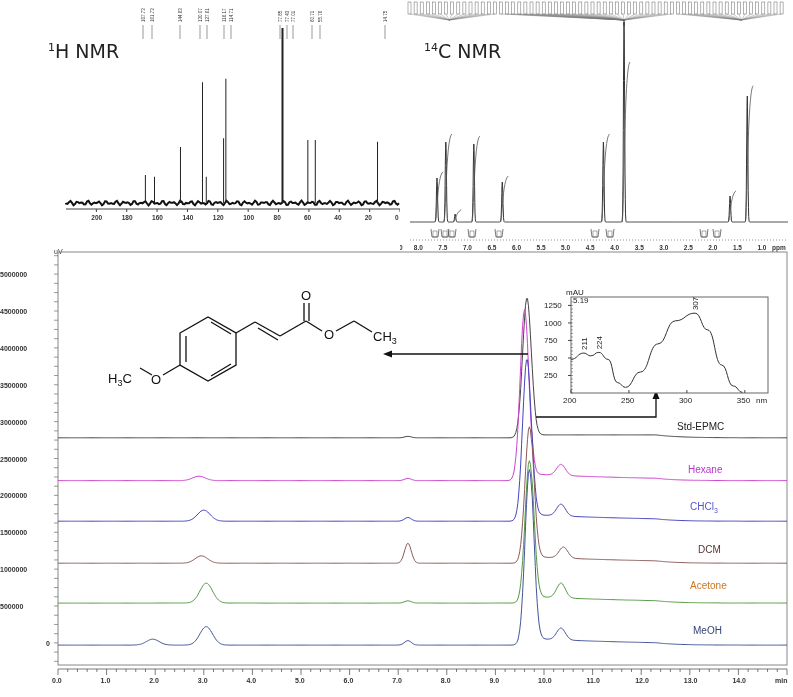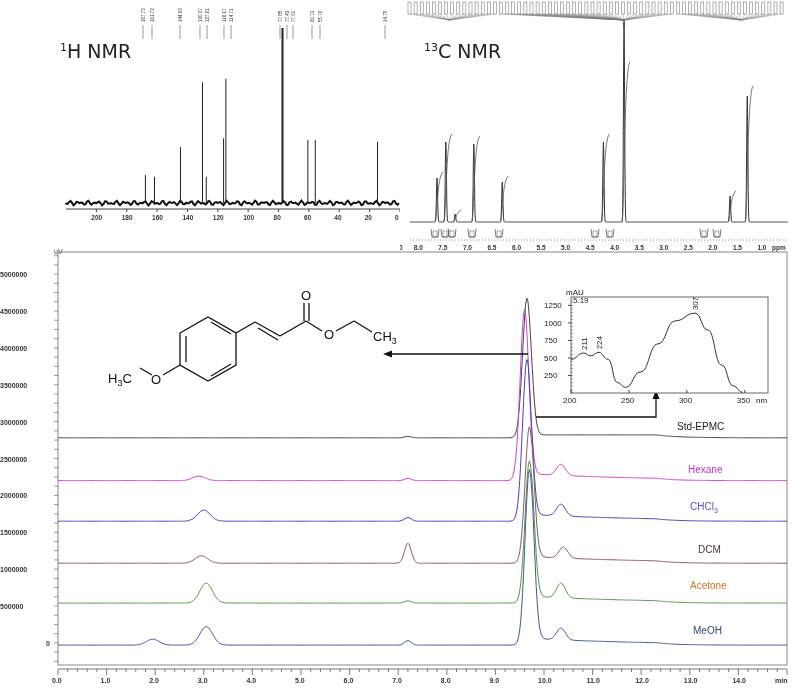--- a/index.html
+++ b/index.html
@@ -6,21 +6,21 @@
   body{width:793px;height:697px;position:relative;overflow:hidden;font-family:"Liberation Sans",sans-serif;color:#222;}
   .panel{position:absolute;}
   svg text{font-family:"Liberation Sans",sans-serif;}
   .nmr-title{position:absolute;font-size:19px;color:#222;font-family:"DejaVu Sans",sans-serif;}
   .nmr-title sup{font-size:11px;}
 </style>
 </head>
 <body>
 
 <div class="panel" style="left:0;top:0;width:400px;height:262px;">
-  <div class="nmr-title" style="left:48px;top:40px;margin-left:12px;">
+  <div class="nmr-title" style="left:48px;top:40px;">
     <sup>1</sup><span>H NMR</span>
   </div>
   <svg id="hnmr-svg" width="400" height="262" style="position:absolute;left:0;top:0;">
       <path d="M66,203 L66,203.42436499663276 L67.5,203.91458588042047 L69,202.20361559927375 L70.5,200.86765282630557 L72,202.93350055494057 L73.5,205.26920221737632 L75,204.04768292197735 L76.5,201.80262462333775 L78,202.10357274661493 L79.5,203.10873691035823 L81,202.6169867459137 L82.5,202.80658454770844 L84,204.53356637812115 L85.5,204.3206581783113 L87,201.56355136256659 L88.5,200.8156405923606 L90,203.34903378649173 L91.5,204.75191280458975 L93,203.38280472365497 L94.5,202.5898529877295 L96,203.18106177888728 L97.5,202.5379194016512 L99,201.46923098348307 L100.5,203.02082333316795 L102,205.26991344390345 L103.5,204.1092515581397 L105,201.33792037305685 L106.5,201.47051187662734 L108,203.44595429361723 L109.5,203.62008726605302 L111,202.98460461006462 L112.5,203.77037828039383 L114,203.87346365817962 L115.5,201.73677313314315 L117,200.92568071796177 L118.5,203.47557029022818 L120,205.2717143615593 L121.5,203.55775090621248 L123,201.78829719541002 L124.5,202.46607442379556 L126,203.0147159802471 L127.5,202.32893960682784 L129,203.0657190652475 L130.5,204.86260050835932 L132,203.96847775009405 L133.5,201.15036426044145 L135,201.1365155779899 L136.5,203.76306642487555 L138,204.5052573102817 L139.5,203.09117838662326 L141,202.84352355922576 L142.5,203.3185042860721 L144,202.16742390533517 L145.5,201.3955793499657 L147,203.51871116189025 L148.5,205.3883513761409 L150,203.5909127048627 L151.5,201.17126351299763 L153,201.89648912210632 L154.5,203.55321763999115 L156,203.28727037254396 L157.5,203.037290565444 L159,204.11480475785066 L160.5,203.67852196132588 L162,201.29391481020832 L163.5,201.14591758846439 L165,203.98219478700798 L166.5,205.11428687471235 L168,203.11217788810984 L169.5,201.9189146810638 L171,202.7672091540096 L172.5,202.7939883611731 L174,202.1281391654365 L175.5,203.44070804705137 L177,205.07989004773273 L178.5,203.5037669003877 L180,200.86183358128244 L181.5,201.563807218636 L183,204.0502226669975 L184.5,204.17021027022145 L186,202.92872135531832 L187.5,203.1580835274992 L189,203.31591597536612 L190.5,201.76145382198808 L192,201.47802509347397 L193.5,204.0369143324169 L195,205.3410491311978 L196.5,203.0611344787404 L198,201.16646760184983 L199.5,202.31992709055058 L201,203.51077559582035 L202.5,202.98192096213674 L204,203.23100950711049 L205.5,204.402392042996 L207,203.34247336854762 L208.5,200.9297360956156 L210,201.50908122855932 L211.5,204.4003187121229 L213,204.8217623354246 L214.5,202.76057438885803 L216,202.16413831325784 L217.5,202.9622231957283 L219,202.48291381397192 L220.5,202.0541952169945 L222,203.8891699063573 L223.5,205.15058016818074 L225,202.97377818417638 L226.5,200.72800422606906 L228,202.0471313670077 L229.5,204.18630549225094 L231,203.79910032833564 L232.5,202.912410734956 L234,203.4794286088691 L235.5,203.16412048994852 L237,201.3760262228052 L238.5,201.7185144893431 L240,204.5181466778656 L241.5,205.1323680596194 L243,202.57680558938546 L244.5,201.31306736065588 L246,202.6861379731942 L247.5,203.33586623723826 L249,202.7556323188001 L250.5,203.5411414523401 L252,204.5845633222429 L253.5,202.89688722162728 L255,200.6898699374625 L256.5,201.978065292331 L258,204.68810483041497 L259.5,204.43543545514473 L261,202.53937661633975 L262.5,202.4788934901504 L264,203.02135670801522 L265.5,202.13062586300543 L267,202.13005146926392 L268.5,204.3580363466359 L270,205.05790337663532 L271.5,202.43427992396053 L273,200.7597721886625 L274.5,202.5298917610926 L276,204.16695248869908 L277.5,203.44798544948972 L279,203.0390029391 L280.5,203.752339265545 L282,202.87431978775663 L283.5,201.06565924707022 L285,202.09870691937422 L286.5,204.9091232057393 L288,204.78652403557945 L289.5,202.1884353313982 L291,201.58157463766196 L292.5,202.94912598231278 L294,203.0635678499333 L295.5,202.64903655276566 L297,203.92664494095646 L298.5,204.6258498494355 L300,202.3881723285349 L301.5,200.60494689978376 L303,202.5026959936501 L304.5,204.82028769064104 L306,204.00763741056082 L307.5,202.46717020557725 L309,202.8093621611061 L310.5,202.93376393288102 L312,201.79254765991902 L313.5,202.35887968776785 L315,204.79043278448134 L316.5,204.80543109814454 L318,201.9423899176167 L319.5,200.94751751779953 L321,202.95661233526272 L322.5,204.00809296201496 L324,203.16927267539407 L325.5,203.2855020337784 L327,203.92779891294194 L328.5,202.47670425209378 L330,200.87622138353282 L331.5,202.58225928649807 L333,205.16743478601197 L334.5,204.34445223347032 L336,201.93366780555897 L337.5,201.927413792732 L339,203.0775753918812 L340.5,202.74211807202565 L342,202.6864085388808 L343.5,204.3354182758 L345,204.50861809457157 L346.5,201.87161834868394 L348,200.6866030860022 L349.5,203.02618806389097 L351,204.7913681313535 L352.5,203.5948898608231 L354,202.54235067904625 L355.5,203.10011358365526 L357,202.70895493058597 L358.5,201.5230793297668 L360,202.7235562180731 L361.5,205.13306512594406 L363,204.4166789675625 L364.5,201.54923211237147 L366,201.26240571943598 L367.5,203.28011456101373 L369,203.74375663669207 L370.5,203.00482310289007 L372,203.61221527887193 L373.5,203.96950354341655 L375,202.01657635277994 L376.5,200.83890004920832 L378,203.11945808194886 L379.5,205.2670109526877 L381,203.85849969838418 L382.5,201.83247809397193 L384,202.29681932231756 L385.5,203.05891249580878 L387,202.42651179061926 L388.5,202.87241087531424 L390,204.7111145328579 L391.5,204.2354737636732 L393,201.40427272203283 L394.5,200.92595682967155 L396,203.49245814880052 L397.5,204.6162325400783 L399,203.25052228429956" stroke="#111" stroke-width="2" fill="none"></path>
       <line x1="145.40090909090912" y1="203" x2="145.40090909090912" y2="175" stroke="#222" stroke-width="1"></line>
       <line x1="154.51000000000002" y1="203" x2="154.51000000000002" y2="176.75" stroke="#222" stroke-width="1"></line>
       <line x1="180.47090909090912" y1="203" x2="180.47090909090912" y2="147" stroke="#222" stroke-width="1"></line>
       <line x1="202.48454545454547" y1="203" x2="202.48454545454547" y2="82.25000000000001" stroke="#222" stroke-width="1"></line>
       <line x1="206.28" y1="203" x2="206.28" y2="176.75" stroke="#222" stroke-width="1"></line>
       <line x1="223.58727272727273" y1="203" x2="223.58727272727273" y2="138.25" stroke="#222" stroke-width="1"></line>
@@ -76,21 +76,21 @@
       <line x1="312" y1="25" x2="312" y2="39" stroke="#555" stroke-width="0.6"></line>
       <text x="0" y="0" font-size="4.5" fill="#333" transform="translate(321.5,22) rotate(-90)">55.76</text>
       <line x1="320" y1="25" x2="320" y2="39" stroke="#555" stroke-width="0.6"></line>
       <text x="0" y="0" font-size="4.5" fill="#333" transform="translate(386.5,22) rotate(-90)">14.75</text>
       <line x1="385" y1="25" x2="385" y2="39" stroke="#555" stroke-width="0.6"></line>
     </svg>
 </div>
 
 <div class="panel" style="left:400px;top:0;width:393px;height:262px;">
   <div class="nmr-title" style="left:24px;top:40px;">
-    <sup>13</sup><span>C NMR</span>
+    <sup>14</sup><span>C NMR</span>
   </div>
   <svg id="cnmr-svg" width="393" height="262" style="position:absolute;left:0;top:0;">
       <path d="M10.0,222.0 L10.2,222.0 L10.5,222.0 L10.7,222.0 L11.0,222.0 L11.2,222.0 L11.5,222.0 L11.7,222.0 L12.0,222.0 L12.2,222.0 L12.5,222.0 L12.7,222.0 L12.9,222.0 L13.2,222.0 L13.4,222.0 L13.7,222.0 L13.9,222.0 L14.2,222.0 L14.4,222.0 L14.7,222.0 L14.9,222.0 L15.2,222.0 L15.4,222.0 L15.6,222.0 L15.9,222.0 L16.1,222.0 L16.4,222.0 L16.6,222.0 L16.9,222.0 L17.1,222.0 L17.4,222.0 L17.6,222.0 L17.9,222.0 L18.1,222.0 L18.3,222.0 L18.6,222.0 L18.8,222.0 L19.1,222.0 L19.3,222.0 L19.6,222.0 L19.8,222.0 L20.1,222.0 L20.3,222.0 L20.6,222.0 L20.8,222.0 L21.0,222.0 L21.3,222.0 L21.5,222.0 L21.8,222.0 L22.0,222.0 L22.3,222.0 L22.5,222.0 L22.8,222.0 L23.0,222.0 L23.3,222.0 L23.5,222.0 L23.7,222.0 L24.0,222.0 L24.2,222.0 L24.5,222.0 L24.7,222.0 L25.0,222.0 L25.2,222.0 L25.5,222.0 L25.7,222.0 L26.0,222.0 L26.2,222.0 L26.4,222.0 L26.7,222.0 L26.9,222.0 L27.2,222.0 L27.4,222.0 L27.7,222.0 L27.9,222.0 L28.2,222.0 L28.4,222.0 L28.7,222.0 L28.9,222.0 L29.1,222.0 L29.4,222.0 L29.6,222.0 L29.9,222.0 L30.1,222.0 L30.4,222.0 L30.6,222.0 L30.9,222.0 L31.1,222.0 L31.4,222.0 L31.6,222.0 L31.8,222.0 L32.1,222.0 L32.3,222.0 L32.6,222.0 L32.8,222.0 L33.1,222.0 L33.3,222.0 L33.6,222.0 L33.8,222.0 L34.1,222.0 L34.3,222.0 L34.5,222.0 L34.8,222.0 L35.0,221.8 L35.3,221.4 L35.5,220.1 L35.8,217.0 L36.0,211.0 L36.3,201.9 L36.5,190.9 L36.8,181.7 L37.0,178.0 L37.2,181.7 L37.5,190.9 L37.7,201.9 L38.0,211.0 L38.2,217.0 L38.5,220.1 L38.7,221.4 L39.0,221.8 L39.2,222.0 L39.5,222.0 L39.7,222.0 L39.9,222.0 L40.2,222.0 L40.4,222.0 L40.7,222.0 L40.9,222.0 L41.2,222.0 L41.4,222.0 L41.7,222.0 L41.9,222.0 L42.2,222.0 L42.4,222.0 L42.6,222.0 L42.9,222.0 L43.1,222.0 L43.4,222.0 L43.6,221.9 L43.9,221.7 L44.1,220.9 L44.4,218.5 L44.6,212.9 L44.9,202.1 L45.1,185.4 L45.3,165.5 L45.6,148.7 L45.8,142.0 L46.1,148.7 L46.3,165.5 L46.6,185.4 L46.8,202.1 L47.1,212.9 L47.3,218.5 L47.6,220.9 L47.8,221.7 L48.0,221.9 L48.3,222.0 L48.5,222.0 L48.8,222.0 L49.0,222.0 L49.3,222.0 L49.5,222.0 L49.8,222.0 L50.0,222.0 L50.3,222.0 L50.5,222.0 L50.7,222.0 L51.0,222.0 L51.2,222.0 L51.5,222.0 L51.7,222.0 L52.0,222.0 L52.2,222.0 L52.5,222.0 L52.7,222.0 L53.0,222.0 L53.2,222.0 L53.4,221.9 L53.7,221.6 L53.9,221.1 L54.2,220.0 L54.4,218.3 L54.7,216.3 L54.9,214.7 L55.2,214.0 L55.4,214.7 L55.7,216.3 L55.9,218.3 L56.1,220.0 L56.4,221.1 L56.6,221.6 L56.9,221.9 L57.1,222.0 L57.4,222.0 L57.6,222.0 L57.9,222.0 L58.1,222.0 L58.4,222.0 L58.6,222.0 L58.8,222.0 L59.1,222.0 L59.3,222.0 L59.6,222.0 L59.8,222.0 L60.1,222.0 L60.3,222.0 L60.6,222.0 L60.8,222.0 L61.1,222.0 L61.3,222.0 L61.5,222.0 L61.8,222.0 L62.0,222.0 L62.3,222.0 L62.5,222.0 L62.8,222.0 L63.0,222.0 L63.3,222.0 L63.5,222.0 L63.8,222.0 L64.0,222.0 L64.2,222.0 L64.5,222.0 L64.7,222.0 L65.0,222.0 L65.2,222.0 L65.5,222.0 L65.7,222.0 L66.0,222.0 L66.2,222.0 L66.5,222.0 L66.7,222.0 L66.9,222.0 L67.2,222.0 L67.4,222.0 L67.7,222.0 L67.9,222.0 L68.2,222.0 L68.4,222.0 L68.7,222.0 L68.9,222.0 L69.2,222.0 L69.4,222.0 L69.6,222.0 L69.9,222.0 L70.1,222.0 L70.4,222.0 L70.6,222.0 L70.9,222.0 L71.1,222.0 L71.4,222.0 L71.6,221.9 L71.9,221.7 L72.1,220.9 L72.3,218.6 L72.6,213.1 L72.8,202.6 L73.1,186.3 L73.3,166.9 L73.6,150.5 L73.8,144.0 L74.1,150.5 L74.3,166.9 L74.6,186.3 L74.8,202.6 L75.0,213.1 L75.3,218.6 L75.5,220.9 L75.8,221.7 L76.0,221.9 L76.3,222.0 L76.5,222.0 L76.8,222.0 L77.0,222.0 L77.3,222.0 L77.5,222.0 L77.7,222.0 L78.0,222.0 L78.2,222.0 L78.5,222.0 L78.7,222.0 L79.0,222.0 L79.2,222.0 L79.5,222.0 L79.7,222.0 L80.0,222.0 L80.2,222.0 L80.4,222.0 L80.7,222.0 L80.9,222.0 L81.2,222.0 L81.4,222.0 L81.7,222.0 L81.9,222.0 L82.2,222.0 L82.4,222.0 L82.7,222.0 L82.9,222.0 L83.1,222.0 L83.4,222.0 L83.6,222.0 L83.9,222.0 L84.1,222.0 L84.4,222.0 L84.6,222.0 L84.9,222.0 L85.1,222.0 L85.4,222.0 L85.6,222.0 L85.8,222.0 L86.1,222.0 L86.3,222.0 L86.6,222.0 L86.8,222.0 L87.1,222.0 L87.3,222.0 L87.6,222.0 L87.8,222.0 L88.1,222.0 L88.3,222.0 L88.5,222.0 L88.8,222.0 L89.0,222.0 L89.3,222.0 L89.5,222.0 L89.8,222.0 L90.0,222.0 L90.3,222.0 L90.5,222.0 L90.8,222.0 L91.0,222.0 L91.2,222.0 L91.5,222.0 L91.7,222.0 L92.0,222.0 L92.2,222.0 L92.5,222.0 L92.7,222.0 L93.0,222.0 L93.2,222.0 L93.5,222.0 L93.7,222.0 L93.9,222.0 L94.2,222.0 L94.4,222.0 L94.7,222.0 L94.9,222.0 L95.2,222.0 L95.4,222.0 L95.7,222.0 L95.9,222.0 L96.2,222.0 L96.4,222.0 L96.6,222.0 L96.9,222.0 L97.1,222.0 L97.4,222.0 L97.6,222.0 L97.9,222.0 L98.1,222.0 L98.4,222.0 L98.6,222.0 L98.9,222.0 L99.1,222.0 L99.3,222.0 L99.6,222.0 L99.8,222.0 L100.1,222.0 L100.3,221.8 L100.6,221.4 L100.8,220.2 L101.1,217.4 L101.3,212.0 L101.6,203.7 L101.8,193.7 L102.0,185.3 L102.3,182.0 L102.5,185.3 L102.8,193.7 L103.0,203.7 L103.3,212.0 L103.5,217.4 L103.8,220.2 L104.0,221.4 L104.3,221.8 L104.5,222.0 L104.7,222.0 L105.0,222.0 L105.2,222.0 L105.5,222.0 L105.7,222.0 L106.0,222.0 L106.2,222.0 L106.5,222.0 L106.7,222.0 L107.0,222.0 L107.2,222.0 L107.4,222.0 L107.7,222.0 L107.9,222.0 L108.2,222.0 L108.4,222.0 L108.7,222.0 L108.9,222.0 L109.2,222.0 L109.4,222.0 L109.7,222.0 L109.9,222.0 L110.1,222.0 L110.4,222.0 L110.6,222.0 L110.9,222.0 L111.1,222.0 L111.4,222.0 L111.6,222.0 L111.9,222.0 L112.1,222.0 L112.4,222.0 L112.6,222.0 L112.8,222.0 L113.1,222.0 L113.3,222.0 L113.6,222.0 L113.8,222.0 L114.1,222.0 L114.3,222.0 L114.6,222.0 L114.8,222.0 L115.1,222.0 L115.3,222.0 L115.5,222.0 L115.8,222.0 L116.0,222.0 L116.3,222.0 L116.5,222.0 L116.8,222.0 L117.0,222.0 L117.3,222.0 L117.5,222.0 L117.8,222.0 L118.0,222.0 L118.2,222.0 L118.5,222.0 L118.7,222.0 L119.0,222.0 L119.2,222.0 L119.5,222.0 L119.7,222.0 L120.0,222.0 L120.2,222.0 L120.5,222.0 L120.7,222.0 L120.9,222.0 L121.2,222.0 L121.4,222.0 L121.7,222.0 L121.9,222.0 L122.2,222.0 L122.4,222.0 L122.7,222.0 L122.9,222.0 L123.2,222.0 L123.4,222.0 L123.6,222.0 L123.9,222.0 L124.1,222.0 L124.4,222.0 L124.6,222.0 L124.9,222.0 L125.1,222.0 L125.4,222.0 L125.6,222.0 L125.9,222.0 L126.1,222.0 L126.3,222.0 L126.6,222.0 L126.8,222.0 L127.1,222.0 L127.3,222.0 L127.6,222.0 L127.8,222.0 L128.1,222.0 L128.3,222.0 L128.6,222.0 L128.8,222.0 L129.0,222.0 L129.3,222.0 L129.5,222.0 L129.8,222.0 L130.0,222.0 L130.3,222.0 L130.5,222.0 L130.8,222.0 L131.0,222.0 L131.3,222.0 L131.5,222.0 L131.7,222.0 L132.0,222.0 L132.2,222.0 L132.5,222.0 L132.7,222.0 L133.0,222.0 L133.2,222.0 L133.5,222.0 L133.7,222.0 L134.0,222.0 L134.2,222.0 L134.4,222.0 L134.7,222.0 L134.9,222.0 L135.2,222.0 L135.4,222.0 L135.7,222.0 L135.9,222.0 L136.2,222.0 L136.4,222.0 L136.7,222.0 L136.9,222.0 L137.1,222.0 L137.4,222.0 L137.6,222.0 L137.9,222.0 L138.1,222.0 L138.4,222.0 L138.6,222.0 L138.9,222.0 L139.1,222.0 L139.4,222.0 L139.6,222.0 L139.8,222.0 L140.1,222.0 L140.3,222.0 L140.6,222.0 L140.8,222.0 L141.1,222.0 L141.3,222.0 L141.6,222.0 L141.8,222.0 L142.1,222.0 L142.3,222.0 L142.5,222.0 L142.8,222.0 L143.0,222.0 L143.3,222.0 L143.5,222.0 L143.8,222.0 L144.0,222.0 L144.3,222.0 L144.5,222.0 L144.8,222.0 L145.0,222.0 L145.2,222.0 L145.5,222.0 L145.7,222.0 L146.0,222.0 L146.2,222.0 L146.5,222.0 L146.7,222.0 L147.0,222.0 L147.2,222.0 L147.5,222.0 L147.7,222.0 L147.9,222.0 L148.2,222.0 L148.4,222.0 L148.7,222.0 L148.9,222.0 L149.2,222.0 L149.4,222.0 L149.7,222.0 L149.9,222.0 L150.2,222.0 L150.4,222.0 L150.6,222.0 L150.9,222.0 L151.1,222.0 L151.4,222.0 L151.6,222.0 L151.9,222.0 L152.1,222.0 L152.4,222.0 L152.6,222.0 L152.9,222.0 L153.1,222.0 L153.3,222.0 L153.6,222.0 L153.8,222.0 L154.1,222.0 L154.3,222.0 L154.6,222.0 L154.8,222.0 L155.1,222.0 L155.3,222.0 L155.6,222.0 L155.8,222.0 L156.0,222.0 L156.3,222.0 L156.5,222.0 L156.8,222.0 L157.0,222.0 L157.3,222.0 L157.5,222.0 L157.8,222.0 L158.0,222.0 L158.3,222.0 L158.5,222.0 L158.7,222.0 L159.0,222.0 L159.2,222.0 L159.5,222.0 L159.7,222.0 L160.0,222.0 L160.2,222.0 L160.5,222.0 L160.7,222.0 L161.0,222.0 L161.2,222.0 L161.4,222.0 L161.7,222.0 L161.9,222.0 L162.2,222.0 L162.4,222.0 L162.7,222.0 L162.9,222.0 L163.2,222.0 L163.4,222.0 L163.7,222.0 L163.9,222.0 L164.1,222.0 L164.4,222.0 L164.6,222.0 L164.9,222.0 L165.1,222.0 L165.4,222.0 L165.6,222.0 L165.9,222.0 L166.1,222.0 L166.4,222.0 L166.6,222.0 L166.8,222.0 L167.1,222.0 L167.3,222.0 L167.6,222.0 L167.8,222.0 L168.1,222.0 L168.3,222.0 L168.6,222.0 L168.8,222.0 L169.1,222.0 L169.3,222.0 L169.5,222.0 L169.8,222.0 L170.0,222.0 L170.3,222.0 L170.5,222.0 L170.8,222.0 L171.0,222.0 L171.3,222.0 L171.5,222.0 L171.8,222.0 L172.0,222.0 L172.2,222.0 L172.5,222.0 L172.7,222.0 L173.0,222.0 L173.2,222.0 L173.5,222.0 L173.7,222.0 L174.0,222.0 L174.2,222.0 L174.5,222.0 L174.7,222.0 L174.9,222.0 L175.2,222.0 L175.4,222.0 L175.7,222.0 L175.9,222.0 L176.2,222.0 L176.4,222.0 L176.7,222.0 L176.9,222.0 L177.2,222.0 L177.4,222.0 L177.6,222.0 L177.9,222.0 L178.1,222.0 L178.4,222.0 L178.6,222.0 L178.9,222.0 L179.1,222.0 L179.4,222.0 L179.6,222.0 L179.9,222.0 L180.1,222.0 L180.3,222.0 L180.6,222.0 L180.8,222.0 L181.1,222.0 L181.3,222.0 L181.6,222.0 L181.8,222.0 L182.1,222.0 L182.3,222.0 L182.6,222.0 L182.8,222.0 L183.0,222.0 L183.3,222.0 L183.5,222.0 L183.8,222.0 L184.0,222.0 L184.3,222.0 L184.5,222.0 L184.8,222.0 L185.0,222.0 L185.3,222.0 L185.5,222.0 L185.7,222.0 L186.0,222.0 L186.2,222.0 L186.5,222.0 L186.7,222.0 L187.0,222.0 L187.2,222.0 L187.5,222.0 L187.7,222.0 L188.0,222.0 L188.2,222.0 L188.4,222.0 L188.7,222.0 L188.9,222.0 L189.2,222.0 L189.4,222.0 L189.7,222.0 L189.9,222.0 L190.2,222.0 L190.4,222.0 L190.7,222.0 L190.9,222.0 L191.1,222.0 L191.4,222.0 L191.6,222.0 L191.9,222.0 L192.1,222.0 L192.4,222.0 L192.6,222.0 L192.9,222.0 L193.1,222.0 L193.4,222.0 L193.6,222.0 L193.8,222.0 L194.1,222.0 L194.3,222.0 L194.6,222.0 L194.8,222.0 L195.1,222.0 L195.3,222.0 L195.6,222.0 L195.8,222.0 L196.1,222.0 L196.3,222.0 L196.5,222.0 L196.8,222.0 L197.0,222.0 L197.3,222.0 L197.5,222.0 L197.8,222.0 L198.0,222.0 L198.3,222.0 L198.5,222.0 L198.8,222.0 L199.0,222.0 L199.2,222.0 L199.5,222.0 L199.7,222.0 L200.0,222.0 L200.2,222.0 L200.5,222.0 L200.7,222.0 L201.0,222.0 L201.2,221.9 L201.5,221.7 L201.7,220.9 L201.9,218.5 L202.2,212.9 L202.4,202.1 L202.7,185.4 L202.9,165.5 L203.2,148.7 L203.4,142.0 L203.7,148.7 L203.9,165.5 L204.2,185.4 L204.4,202.1 L204.6,212.9 L204.9,218.5 L205.1,220.9 L205.4,221.7 L205.6,221.9 L205.9,222.0 L206.1,222.0 L206.4,222.0 L206.6,222.0 L206.9,222.0 L207.1,222.0 L207.3,222.0 L207.6,222.0 L207.8,222.0 L208.1,222.0 L208.3,222.0 L208.6,222.0 L208.8,222.0 L209.1,222.0 L209.3,222.0 L209.6,222.0 L209.8,222.0 L210.0,222.0 L210.3,222.0 L210.5,222.0 L210.8,222.0 L211.0,222.0 L211.3,222.0 L211.5,222.0 L211.8,222.0 L212.0,222.0 L212.3,222.0 L212.5,222.0 L212.7,222.0 L213.0,222.0 L213.2,222.0 L213.5,222.0 L213.7,222.0 L214.0,222.0 L214.2,222.0 L214.5,222.0 L214.7,222.0 L215.0,222.0 L215.2,222.0 L215.4,222.0 L215.7,222.0 L215.9,222.0 L216.2,222.0 L216.4,222.0 L216.7,222.0 L216.9,222.0 L217.2,222.0 L217.4,222.0 L217.7,222.0 L217.9,222.0 L218.1,222.0 L218.4,222.0 L218.6,222.0 L218.9,222.0 L219.1,222.0 L219.4,222.0 L219.6,222.0 L219.9,222.0 L220.1,222.0 L220.4,222.0 L220.6,222.0 L220.8,222.0 L221.1,222.0 L221.3,222.0 L221.6,222.0 L221.8,221.8 L222.1,221.2 L222.3,219.2 L222.6,213.2 L222.8,199.2 L223.1,172.1 L223.3,130.4 L223.5,80.7 L223.8,38.6 L224.0,22.0 L224.3,38.6 L224.5,80.7 L224.8,130.4 L225.0,172.1 L225.3,199.2 L225.5,213.2 L225.8,219.2 L226.0,221.2 L226.2,221.8 L226.5,222.0 L226.7,222.0 L227.0,222.0 L227.2,222.0 L227.5,222.0 L227.7,222.0 L228.0,222.0 L228.2,222.0 L228.5,222.0 L228.7,222.0 L228.9,222.0 L229.2,222.0 L229.4,222.0 L229.7,222.0 L229.9,222.0 L230.2,222.0 L230.4,222.0 L230.7,222.0 L230.9,222.0 L231.2,222.0 L231.4,222.0 L231.6,222.0 L231.9,222.0 L232.1,222.0 L232.4,222.0 L232.6,222.0 L232.9,222.0 L233.1,222.0 L233.4,222.0 L233.6,222.0 L233.9,222.0 L234.1,222.0 L234.3,222.0 L234.6,222.0 L234.8,222.0 L235.1,222.0 L235.3,222.0 L235.6,222.0 L235.8,222.0 L236.1,222.0 L236.3,222.0 L236.6,222.0 L236.8,222.0 L237.0,222.0 L237.3,222.0 L237.5,222.0 L237.8,222.0 L238.0,222.0 L238.3,222.0 L238.5,222.0 L238.8,222.0 L239.0,222.0 L239.3,222.0 L239.5,222.0 L239.7,222.0 L240.0,222.0 L240.2,222.0 L240.5,222.0 L240.7,222.0 L241.0,222.0 L241.2,222.0 L241.5,222.0 L241.7,222.0 L242.0,222.0 L242.2,222.0 L242.4,222.0 L242.7,222.0 L242.9,222.0 L243.2,222.0 L243.4,222.0 L243.7,222.0 L243.9,222.0 L244.2,222.0 L244.4,222.0 L244.7,222.0 L244.9,222.0 L245.1,222.0 L245.4,222.0 L245.6,222.0 L245.9,222.0 L246.1,222.0 L246.4,222.0 L246.6,222.0 L246.9,222.0 L247.1,222.0 L247.4,222.0 L247.6,222.0 L247.8,222.0 L248.1,222.0 L248.3,222.0 L248.6,222.0 L248.8,222.0 L249.1,222.0 L249.3,222.0 L249.6,222.0 L249.8,222.0 L250.1,222.0 L250.3,222.0 L250.5,222.0 L250.8,222.0 L251.0,222.0 L251.3,222.0 L251.5,222.0 L251.8,222.0 L252.0,222.0 L252.3,222.0 L252.5,222.0 L252.8,222.0 L253.0,222.0 L253.2,222.0 L253.5,222.0 L253.7,222.0 L254.0,222.0 L254.2,222.0 L254.5,222.0 L254.7,222.0 L255.0,222.0 L255.2,222.0 L255.5,222.0 L255.7,222.0 L255.9,222.0 L256.2,222.0 L256.4,222.0 L256.7,222.0 L256.9,222.0 L257.2,222.0 L257.4,222.0 L257.7,222.0 L257.9,222.0 L258.2,222.0 L258.4,222.0 L258.6,222.0 L258.9,222.0 L259.1,222.0 L259.4,222.0 L259.6,222.0 L259.9,222.0 L260.1,222.0 L260.4,222.0 L260.6,222.0 L260.9,222.0 L261.1,222.0 L261.3,222.0 L261.6,222.0 L261.8,222.0 L262.1,222.0 L262.3,222.0 L262.6,222.0 L262.8,222.0 L263.1,222.0 L263.3,222.0 L263.6,222.0 L263.8,222.0 L264.0,222.0 L264.3,222.0 L264.5,222.0 L264.8,222.0 L265.0,222.0 L265.3,222.0 L265.5,222.0 L265.8,222.0 L266.0,222.0 L266.3,222.0 L266.5,222.0 L266.7,222.0 L267.0,222.0 L267.2,222.0 L267.5,222.0 L267.7,222.0 L268.0,222.0 L268.2,222.0 L268.5,222.0 L268.7,222.0 L269.0,222.0 L269.2,222.0 L269.4,222.0 L269.7,222.0 L269.9,222.0 L270.2,222.0 L270.4,222.0 L270.7,222.0 L270.9,222.0 L271.2,222.0 L271.4,222.0 L271.7,222.0 L271.9,222.0 L272.1,222.0 L272.4,222.0 L272.6,222.0 L272.9,222.0 L273.1,222.0 L273.4,222.0 L273.6,222.0 L273.9,222.0 L274.1,222.0 L274.4,222.0 L274.6,222.0 L274.8,222.0 L275.1,222.0 L275.3,222.0 L275.6,222.0 L275.8,222.0 L276.1,222.0 L276.3,222.0 L276.6,222.0 L276.8,222.0 L277.1,222.0 L277.3,222.0 L277.5,222.0 L277.8,222.0 L278.0,222.0 L278.3,222.0 L278.5,222.0 L278.8,222.0 L279.0,222.0 L279.3,222.0 L279.5,222.0 L279.8,222.0 L280.0,222.0 L280.2,222.0 L280.5,222.0 L280.7,222.0 L281.0,222.0 L281.2,222.0 L281.5,222.0 L281.7,222.0 L282.0,222.0 L282.2,222.0 L282.5,222.0 L282.7,222.0 L282.9,222.0 L283.2,222.0 L283.4,222.0 L283.7,222.0 L283.9,222.0 L284.2,222.0 L284.4,222.0 L284.7,222.0 L284.9,222.0 L285.2,222.0 L285.4,222.0 L285.6,222.0 L285.9,222.0 L286.1,222.0 L286.4,222.0 L286.6,222.0 L286.9,222.0 L287.1,222.0 L287.4,222.0 L287.6,222.0 L287.9,222.0 L288.1,222.0 L288.3,222.0 L288.6,222.0 L288.8,222.0 L289.1,222.0 L289.3,222.0 L289.6,222.0 L289.8,222.0 L290.1,222.0 L290.3,222.0 L290.6,222.0 L290.8,222.0 L291.0,222.0 L291.3,222.0 L291.5,222.0 L291.8,222.0 L292.0,222.0 L292.3,222.0 L292.5,222.0 L292.8,222.0 L293.0,222.0 L293.3,222.0 L293.5,222.0 L293.7,222.0 L294.0,222.0 L294.2,222.0 L294.5,222.0 L294.7,222.0 L295.0,222.0 L295.2,222.0 L295.5,222.0 L295.7,222.0 L296.0,222.0 L296.2,222.0 L296.4,222.0 L296.7,222.0 L296.9,222.0 L297.2,222.0 L297.4,222.0 L297.7,222.0 L297.9,222.0 L298.2,222.0 L298.4,222.0 L298.7,222.0 L298.9,222.0 L299.1,222.0 L299.4,222.0 L299.6,222.0 L299.9,222.0 L300.1,222.0 L300.4,222.0 L300.6,222.0 L300.9,222.0 L301.1,222.0 L301.4,222.0 L301.6,222.0 L301.8,222.0 L302.1,222.0 L302.3,222.0 L302.6,222.0 L302.8,222.0 L303.1,222.0 L303.3,222.0 L303.6,222.0 L303.8,222.0 L304.1,222.0 L304.3,222.0 L304.5,222.0 L304.8,222.0 L305.0,222.0 L305.3,222.0 L305.5,222.0 L305.8,222.0 L306.0,222.0 L306.3,222.0 L306.5,222.0 L306.8,222.0 L307.0,222.0 L307.2,222.0 L307.5,222.0 L307.7,222.0 L308.0,222.0 L308.2,222.0 L308.5,222.0 L308.7,222.0 L309.0,222.0 L309.2,222.0 L309.5,222.0 L309.7,222.0 L309.9,222.0 L310.2,222.0 L310.4,222.0 L310.7,222.0 L310.9,222.0 L311.2,222.0 L311.4,222.0 L311.7,222.0 L311.9,222.0 L312.2,222.0 L312.4,222.0 L312.6,222.0 L312.9,222.0 L313.1,222.0 L313.4,222.0 L313.6,222.0 L313.9,222.0 L314.1,222.0 L314.4,222.0 L314.6,222.0 L314.9,222.0 L315.1,222.0 L315.3,222.0 L315.6,222.0 L315.8,222.0 L316.1,222.0 L316.3,222.0 L316.6,222.0 L316.8,222.0 L317.1,222.0 L317.3,222.0 L317.6,222.0 L317.8,222.0 L318.0,222.0 L318.3,222.0 L318.5,222.0 L318.8,222.0 L319.0,222.0 L319.3,222.0 L319.5,222.0 L319.8,222.0 L320.0,222.0 L320.3,222.0 L320.5,222.0 L320.7,222.0 L321.0,222.0 L321.2,222.0 L321.5,222.0 L321.7,222.0 L322.0,222.0 L322.2,222.0 L322.5,222.0 L322.7,222.0 L323.0,222.0 L323.2,222.0 L323.4,222.0 L323.7,222.0 L323.9,222.0 L324.2,222.0 L324.4,222.0 L324.7,222.0 L324.9,222.0 L325.2,222.0 L325.4,222.0 L325.7,222.0 L325.9,222.0 L326.1,222.0 L326.4,222.0 L326.6,222.0 L326.9,222.0 L327.1,222.0 L327.4,222.0 L327.6,222.0 L327.9,222.0 L328.1,221.9 L328.4,221.6 L328.6,220.9 L328.8,219.0 L329.1,215.5 L329.3,210.1 L329.6,203.6 L329.8,198.2 L330.1,196.0 L330.3,198.2 L330.6,203.6 L330.8,210.1 L331.1,215.5 L331.3,219.0 L331.5,220.9 L331.8,221.6 L332.0,221.9 L332.3,222.0 L332.5,222.0 L332.8,222.0 L333.0,222.0 L333.3,222.0 L333.5,222.0 L333.8,222.0 L334.0,222.0 L334.2,222.0 L334.5,222.0 L334.7,222.0 L335.0,222.0 L335.2,222.0 L335.5,222.0 L335.7,222.0 L336.0,222.0 L336.2,222.0 L336.5,222.0 L336.7,222.0 L336.9,222.0 L337.2,222.0 L337.4,222.0 L337.7,222.0 L337.9,222.0 L338.2,222.0 L338.4,222.0 L338.7,222.0 L338.9,222.0 L339.2,222.0 L339.4,222.0 L339.6,222.0 L339.9,222.0 L340.1,222.0 L340.4,222.0 L340.6,222.0 L340.9,222.0 L341.1,222.0 L341.4,222.0 L341.6,222.0 L341.9,222.0 L342.1,222.0 L342.3,222.0 L342.6,222.0 L342.8,222.0 L343.1,222.0 L343.3,222.0 L343.6,222.0 L343.8,222.0 L344.1,222.0 L344.3,222.0 L344.6,222.0 L344.8,222.0 L345.0,221.9 L345.3,221.5 L345.5,220.2 L345.8,216.5 L346.0,207.6 L346.3,190.6 L346.5,164.3 L346.8,133.0 L347.0,106.5 L347.3,96.0 L347.5,106.5 L347.7,133.0 L348.0,164.3 L348.2,190.6 L348.5,207.6 L348.7,216.5 L349.0,220.2 L349.2,221.5 L349.5,221.9 L349.7,222.0 L350.0,222.0 L350.2,222.0 L350.4,222.0 L350.7,222.0 L350.9,222.0 L351.2,222.0 L351.4,222.0 L351.7,222.0 L351.9,222.0 L352.2,222.0 L352.4,222.0 L352.7,222.0 L352.9,222.0 L353.1,222.0 L353.4,222.0 L353.6,222.0 L353.9,222.0 L354.1,222.0 L354.4,222.0 L354.6,222.0 L354.9,222.0 L355.1,222.0 L355.4,222.0 L355.6,222.0 L355.8,222.0 L356.1,222.0 L356.3,222.0 L356.6,222.0 L356.8,222.0 L357.1,222.0 L357.3,222.0 L357.6,222.0 L357.8,222.0 L358.1,222.0 L358.3,222.0 L358.5,222.0 L358.8,222.0 L359.0,222.0 L359.3,222.0 L359.5,222.0 L359.8,222.0 L360.0,222.0 L360.3,222.0 L360.5,222.0 L360.8,222.0 L361.0,222.0 L361.2,222.0 L361.5,222.0 L361.7,222.0 L362.0,222.0 L362.2,222.0 L362.5,222.0 L362.7,222.0 L363.0,222.0 L363.2,222.0 L363.5,222.0 L363.7,222.0 L363.9,222.0 L364.2,222.0 L364.4,222.0 L364.7,222.0 L364.9,222.0 L365.2,222.0 L365.4,222.0 L365.7,222.0 L365.9,222.0 L366.2,222.0 L366.4,222.0 L366.6,222.0 L366.9,222.0 L367.1,222.0 L367.4,222.0 L367.6,222.0 L367.9,222.0 L368.1,222.0 L368.4,222.0 L368.6,222.0 L368.9,222.0 L369.1,222.0 L369.3,222.0 L369.6,222.0 L369.8,222.0 L370.1,222.0 L370.3,222.0 L370.6,222.0 L370.8,222.0 L371.1,222.0 L371.3,222.0 L371.6,222.0 L371.8,222.0 L372.0,222.0 L372.3,222.0 L372.5,222.0 L372.8,222.0 L373.0,222.0 L373.3,222.0 L373.5,222.0 L373.8,222.0 L374.0,222.0 L374.3,222.0 L374.5,222.0 L374.7,222.0 L375.0,222.0 L375.2,222.0 L375.5,222.0 L375.7,222.0 L376.0,222.0 L376.2,222.0 L376.5,222.0 L376.7,222.0 L377.0,222.0 L377.2,222.0 L377.4,222.0 L377.7,222.0 L377.9,222.0 L378.2,222.0 L378.4,222.0 L378.7,222.0 L378.9,222.0 L379.2,222.0 L379.4,222.0 L379.7,222.0 L379.9,222.0 L380.1,222.0 L380.4,222.0 L380.6,222.0 L380.9,222.0 L381.1,222.0 L381.4,222.0 L381.6,222.0 L381.9,222.0 L382.1,222.0 L382.4,222.0 L382.6,222.0 L382.8,222.0 L383.1,222.0 L383.3,222.0 L383.6,222.0 L383.8,222.0 L384.1,222.0 L384.3,222.0 L384.6,222.0 L384.8,222.0 L385.1,222.0 L385.3,222.0 L385.5,222.0 L385.8,222.0 L386.0,222.0 L386.3,222.0 L386.5,222.0 L386.8,222.0 L387.0,222.0 L387.3,222.0 L387.5,222.0 L387.8,222.0 L388.0,222.0" stroke="#333" stroke-width="1" fill="none"></path>
       <path d="M34.99999999999995,222 C36.99999999999995,222 36.99999999999995,175.8 42.99999999999995,171.8" stroke="#555" stroke-width="0.8" fill="none"></path>
       <path d="M43.836363636363615,222 C45.836363636363615,222 45.836363636363615,138 51.836363636363615,134" stroke="#555" stroke-width="0.8" fill="none"></path>
       <path d="M53.16363636363632,222 C55.16363636363632,222 55.16363636363632,213.6 61.16363636363632,209.6" stroke="#555" stroke-width="0.8" fill="none"></path>
       <path d="M71.81818181818178,222 C73.81818181818178,222 73.81818181818178,140.1 79.81818181818178,136.1" stroke="#555" stroke-width="0.8" fill="none"></path>
       <path d="M100.29090909090905,222 C102.29090909090905,222 102.29090909090905,180 108.29090909090905,176" stroke="#555" stroke-width="0.8" fill="none"></path>
       <path d="M201.4181818181818,222 C203.4181818181818,222 203.4181818181818,138 209.4181818181818,134" stroke="#555" stroke-width="0.8" fill="none"></path>
       <path d="M222.03636363636363,222 C224.03636363636363,222 224.03636363636363,66 230.03636363636363,62" stroke="#555" stroke-width="0.8" fill="none"></path>

